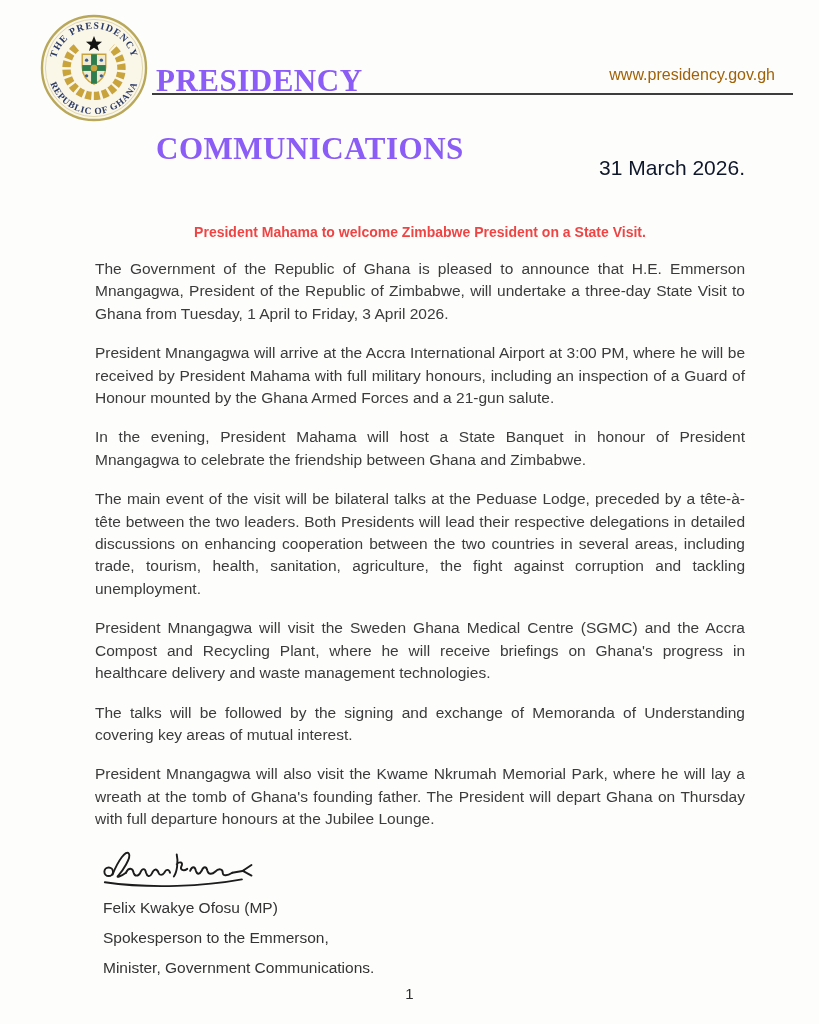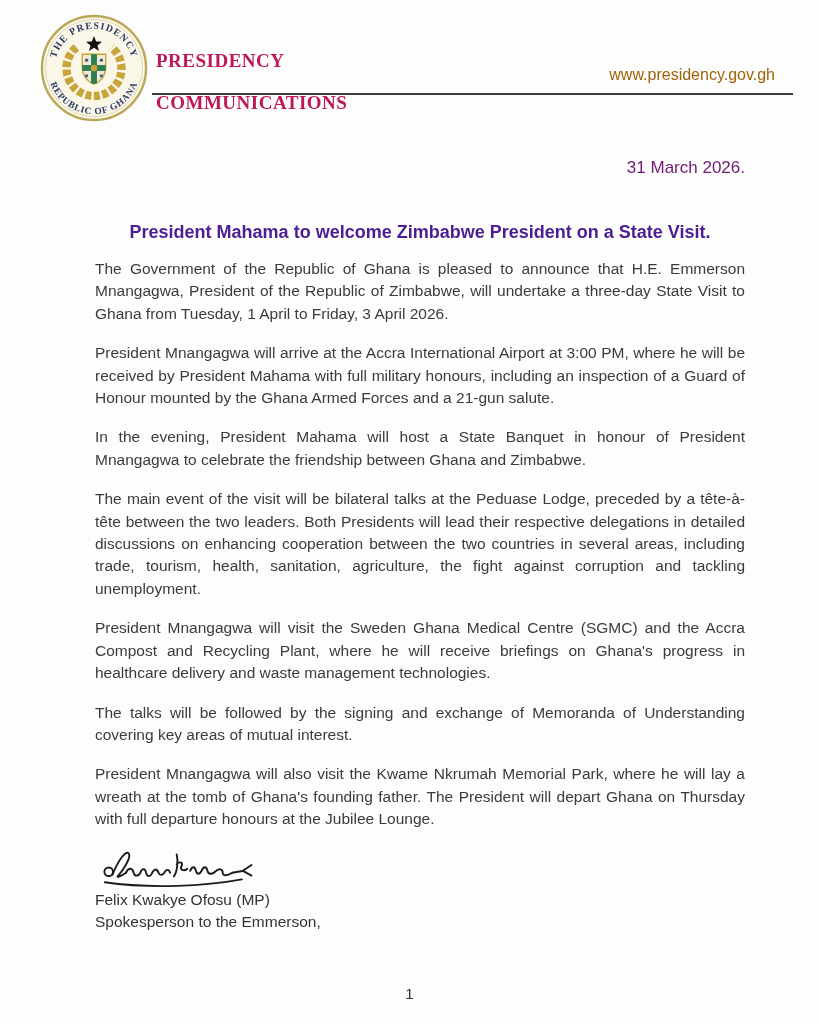--- a/index.html
+++ b/index.html
@@ -11,52 +11,52 @@
     font-family: "Liberation Sans", sans-serif;
     color: #3b3b3b;
     overflow: hidden;
   }
   
   .header { position: absolute; top: 0; left: 0; right: 0; height: 130px; }
   .seal { position: absolute; left: 40px; top: 14px; width: 108px; height: 108px; }
   .org-title {
     position: absolute; left: 156px; top: 30px;
     font-family: "Liberation Serif", serif;
-    font-weight: 700; font-size: 19px; line-height: 1.1;
-    color: #be185d; letter-spacing: 0.5px;
+    font-weight: 700; font-size: 31px; line-height: 1.1;
+    color: #8b5cf6; letter-spacing: 0.5px;
     white-space: pre-line;
   }
   .org-line { display: block; }
   .website {
     position: absolute; right: 44px; top: 66px;
     font-size: 16px; color: #a16207;
   }
   .header-rule {
     position: absolute; left: 152px; right: 26px; top: 93px;
     border-top: 2px solid #3d3d3d; height: 0;
   }
   
   .content { position: absolute; top: 130px; left: 95px; width: 650px; }
   .date-line {
-    text-align: right; font-size: 17px; color: #701a75;
+    text-align: right; font-size: 21px; color: #0f172a;
     margin: 27px 0 0 0; line-height: 22px;
   }
   .doc-title {
-    text-align: center; font-weight: 700; font-size: 18px;
-    color: #4c1d95; margin: 42px 0 8px 0; line-height: 22px;
+    text-align: center; font-weight: 700; font-size: 14px;
+    color: #ef4444; margin: 42px 0 8px 0; line-height: 22px;
   }
   p.body-par {
     text-align: justify; font-size: 15.5px; line-height: 22.4px;
     margin: 17px 0 0 0; color: #3b3b3b;
   }
   p.body-par:first-of-type { margin-top: 15px; }
   
   .signature-wrap { margin: 12px 0 0 2px; height: 46px; }
   .sig-name, .sig-role {
-    font-size: 15.5px; line-height: 22.4px; color: #333333; margin: 0;
+    font-size: 15.5px; line-height: 22.4px; color: #333333; margin: 8px;
   }
   .page-number {
     position: absolute; left: 0; right: 0; top: 985px;
     text-align: center; font-size: 15px; color: #2e2e2e;
   }
 </style>
 </head>
 <body>
 
 <div class="page">
@@ -128,17 +128,18 @@
           <path d="M96,29 c2,-5 5,-5 6,0 c1,4 4,4 6,0 c2,-5 5,-5 6,0 c1,4 5,4 8,1 c4,-4 8,-3 8,1 c0,4 5,3 10,0"></path>
           <path d="M140,31 l12,-2"></path>
           <path d="M160,23 l-9,6 9,5"></path>
           <path d="M7,41 C55,48 112,45 150,38"></path>
         </g>
       </svg>
     </div>
 
     <p class="sig-name">Felix Kwakye Ofosu (MP)</p>
     <p class="sig-role">Spokesperson to the Emmerson,</p>
+    <p class="sig-role">Minister, Government Communications.</p>
   </div>
 
   <div class="page-number">1</div>
 
 </div>
 
 </body></html>

